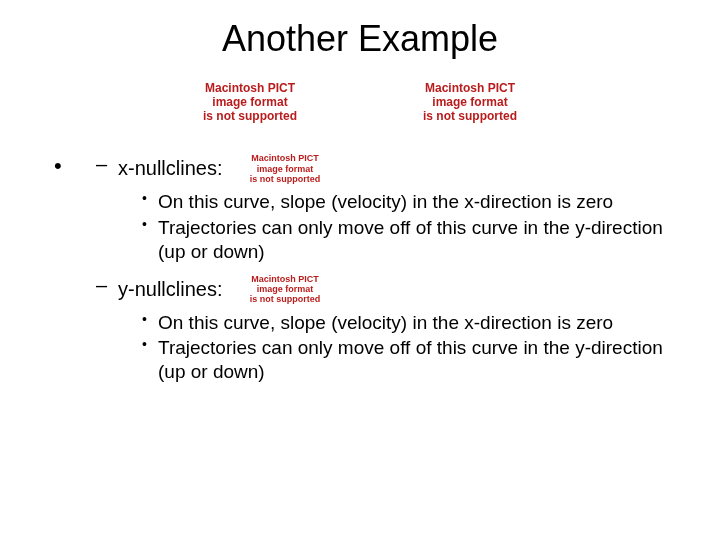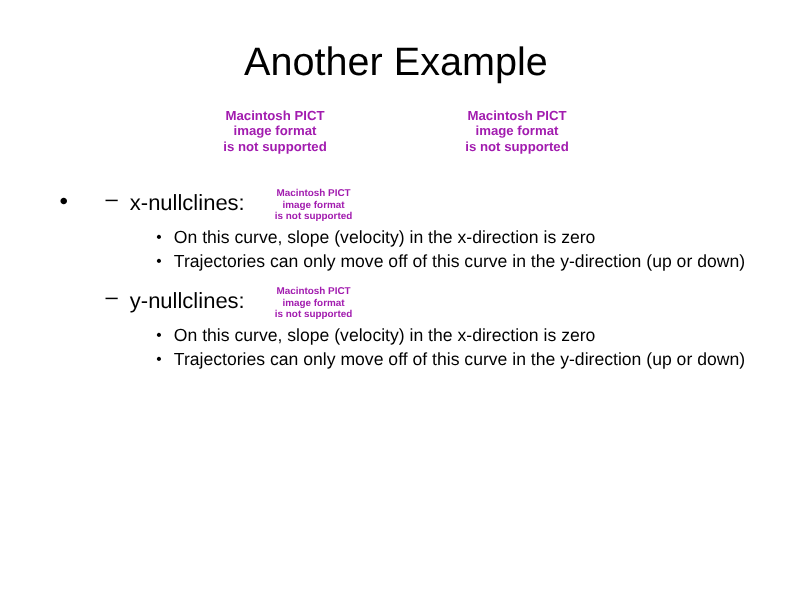--- a/index.html
+++ b/index.html
@@ -1,32 +1,32 @@
 <!DOCTYPE html>
 <html><head>
 <meta charset="utf-8">
 <style>
   * { margin: 0; padding: 0; box-sizing: border-box; }
   html, body { width: 720px; height: 540px; background: #fff; font-family: Arial, Helvetica, sans-serif; color: #000; }
-  .slide { width: 720px; height: 476px; position: relative; padding: 31px 40px 20px 40px; }
+  .slide { width: 720px; height: 476px; position: relative; padding: 14px 40px 20px 40px; }
   .title { font-size: 36px; text-align: center; margin-top: 4px; margin-bottom: 22px; font-weight: 400; }
   .top-images { display: flex; justify-content: center; gap: 80px; margin-bottom: 30px; }
-  .pict-err { font-family: Arial, sans-serif; color: #a21caf; font-weight: 700; text-align: center; line-height: 1.15; }
+  .pict-err { font-family: Arial, sans-serif; color: #b91c1c; font-weight: 700; text-align: center; line-height: 1.15; }
   .pict-large { font-size: 12px; width: 140px; }
   .pict-small { font-size: 9px; width: 90px; display: inline-block; vertical-align: middle; margin-left: 12px; }
   .bullets { margin-left: 10px; }
   .lvl1 { list-style: none; margin-top: 8px; }
   .lvl1 > li { font-size: 24px; margin-bottom: 14px; position: relative; padding-left: 26px; }
   .lvl1 > li::before { content: "•"; position: absolute; left: 4px; top: 0; font-size: 22px; }
   .lvl2 { list-style: none; margin-top: 20px; margin-left: 18px; }
   .lvl2 > li { font-size: 20px; margin-bottom: 10px; position: relative; padding-left: 24px; }
   .lvl2 > li::before { content: "–"; position: absolute; left: 2px; top: 0; }
   .lvl2-label { display: inline-block; vertical-align: middle; }
   .lvl3 { list-style: none; margin-top: 6px; margin-left: 22px; }
-  .lvl3 > li { font-size: 16px; margin-bottom: 2px; position: relative; padding-left: 18px; line-height: 1.25; }
+  .lvl3 > li { font-size: 19px; margin-bottom: 2px; position: relative; padding-left: 18px; line-height: 1.25; }
   .lvl3 > li::before { content: "•"; position: absolute; left: 2px; top: 0; font-size: 14px; }
 </style>
 </head>
 <body>
 
 <div class="slide">
 
   <h1 class="title">Another Example</h1>
 
   <div class="top-images">

